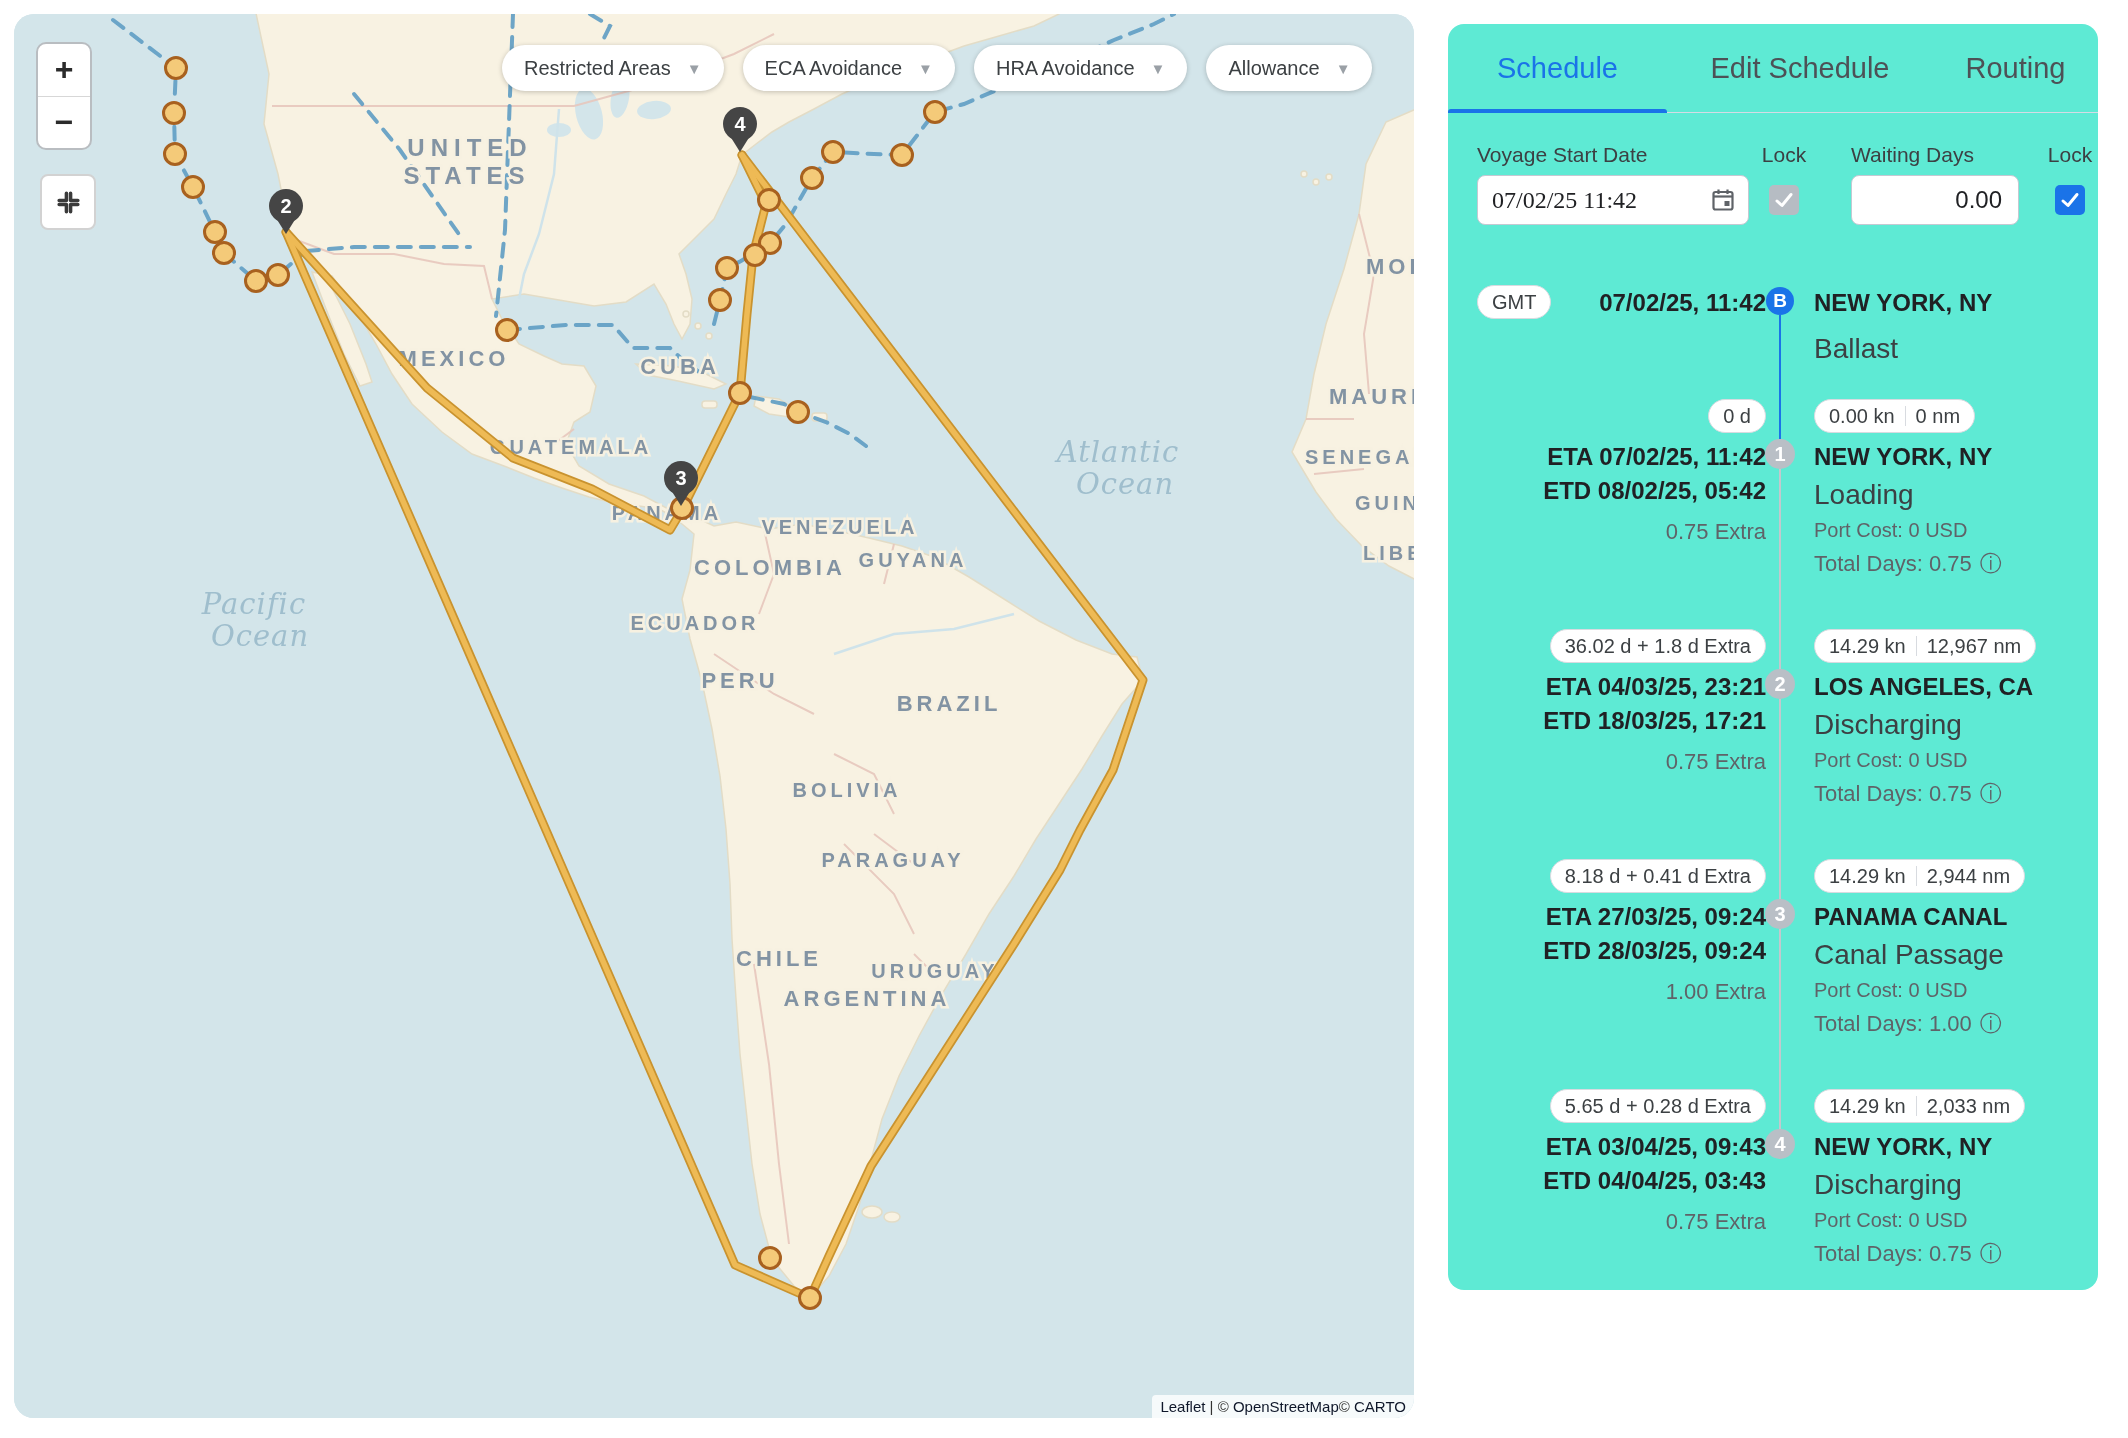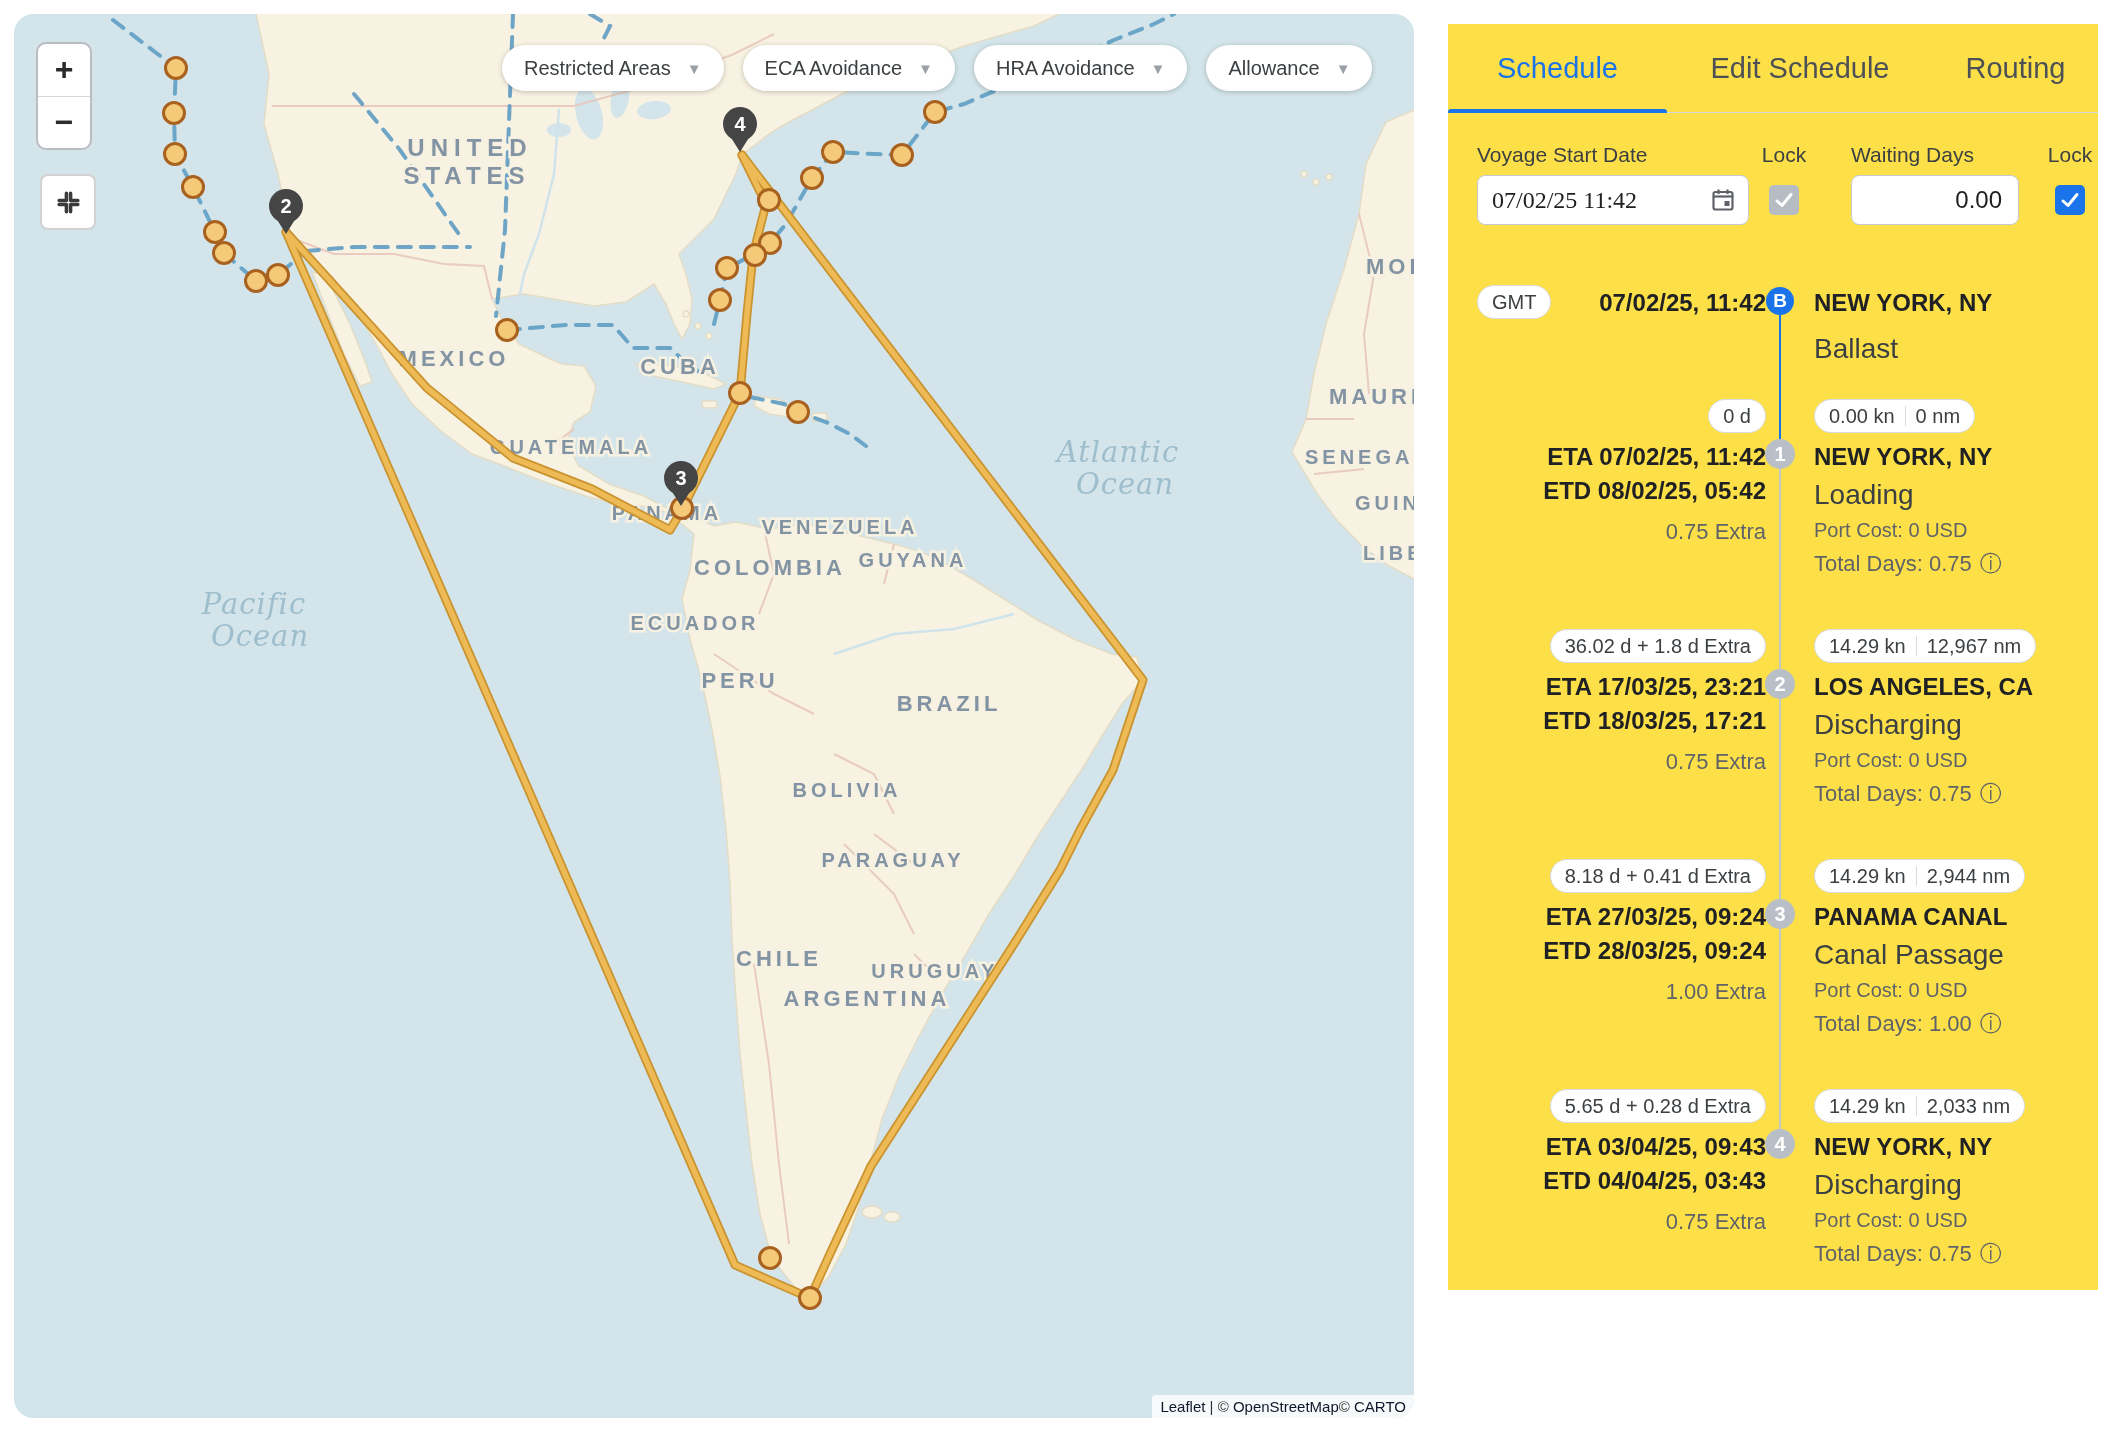--- a/index.html
+++ b/index.html
@@ -23,21 +23,21 @@
     font-size:15px;color:#333;padding:3px 8px;border-top-left-radius:4px;white-space:nowrap;}
   .attribution a{color:#0f172a;text-decoration:none;cursor:pointer;}
   
   text.country{font-family:"Liberation Sans",sans-serif;font-weight:700;fill:#8293a3;letter-spacing:4px;
     font-size:22px;paint-order:stroke;stroke:#f7f1e1;stroke-width:5px;text-anchor:middle;}
   text.us{letter-spacing:6px;font-size:24px;}
   text.ocean{font-family:"DejaVu Serif","Liberation Serif",serif;font-style:italic;fill:#9fbecd;
     font-size:29px;letter-spacing:1px;paint-order:stroke;stroke:#d3e5ea;stroke-width:4px;text-anchor:middle;}
   text.pin-num{font-family:"Liberation Sans",sans-serif;font-size:20px;font-weight:700;fill:#ffffff;text-anchor:middle;}
   
-  .panel{position:absolute;left:1448px;top:24px;width:650px;height:1266px;background:#fde047;border-radius:0;}
+  .panel{position:absolute;left:1448px;top:24px;width:650px;height:1266px;background:#5eead4;border-radius:16px;}
   .tabs{display:flex;height:88px;border-bottom:1px solid #d5dbe5;}
   .tab{display:flex;align-items:center;justify-content:center;font-size:29px;color:#4d5156;cursor:pointer;position:relative;}
   .tab:nth-child(1){width:219px;}
   .tab:nth-child(2){width:266px;}
   .tab:nth-child(3){width:165px;}
   .tab.active{color:#1a73e8;}
   .tab.active::after{content:"";position:absolute;left:0;right:0;bottom:-1px;height:4px;background:#1a73e8;
     border-radius:3px 3px 0 0;}
   .form{position:relative;height:116px;margin:30px 29px 0;}
   .form .flabel{position:absolute;top:0;font-size:21px;color:#3c4043;}
@@ -364,21 +364,21 @@
     <div class="tblock stop-block">
       <div class="axis-seg seg-top"></div>
       <div class="axis-seg seg-bot"></div>
       <div class="pillb leg-pill">36.02 d + 1.8 d Extra</div>
       <div class="pillb speed-pill">
         <span>14.29 kn</span>
           <span class="div"></span>
           <span>12,967 nm</span>
       </div>
       <div class="stop-circle">2</div>
-      <div class="dtname eta">ETA 17/03/25, 23:21</div>
+      <div class="dtname eta">ETA 04/03/25, 23:21</div>
       <div class="dtname etd">ETD 18/03/25, 17:21</div>
       <div class="extra">0.75 Extra</div>
       <div class="dtname port-s" style="position:absolute">LOS ANGELES, CA</div>
       <div class="op op-s">Discharging</div>
       <div class="cost">Port Cost: 0 USD</div>
       <div class="days">
         <span>Total Days: 0.75</span>
         <span class="info-ic">ⓘ</span>
       </div>
     </div>

